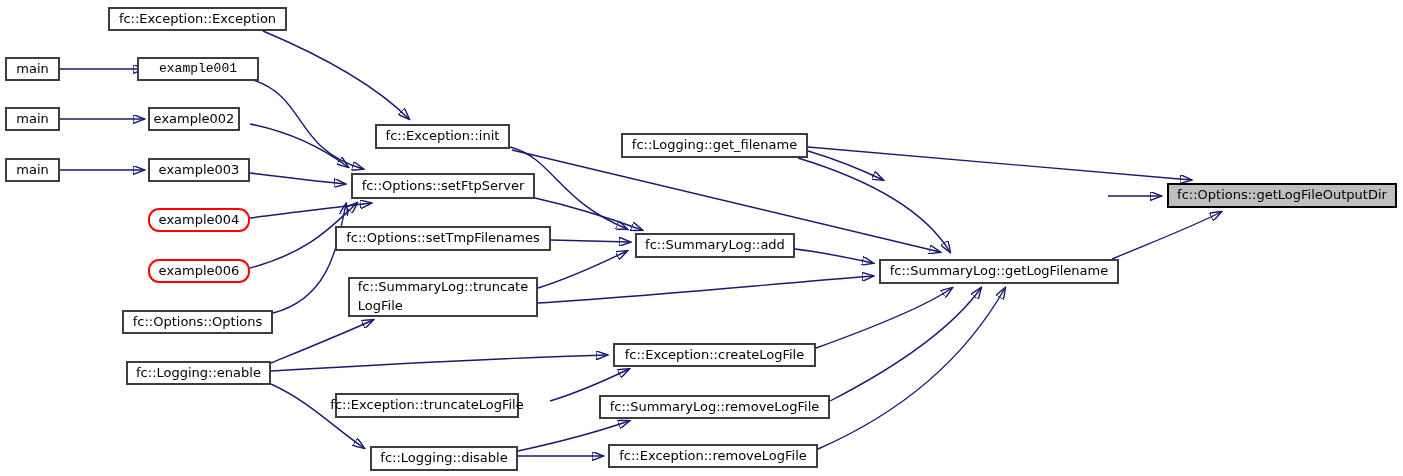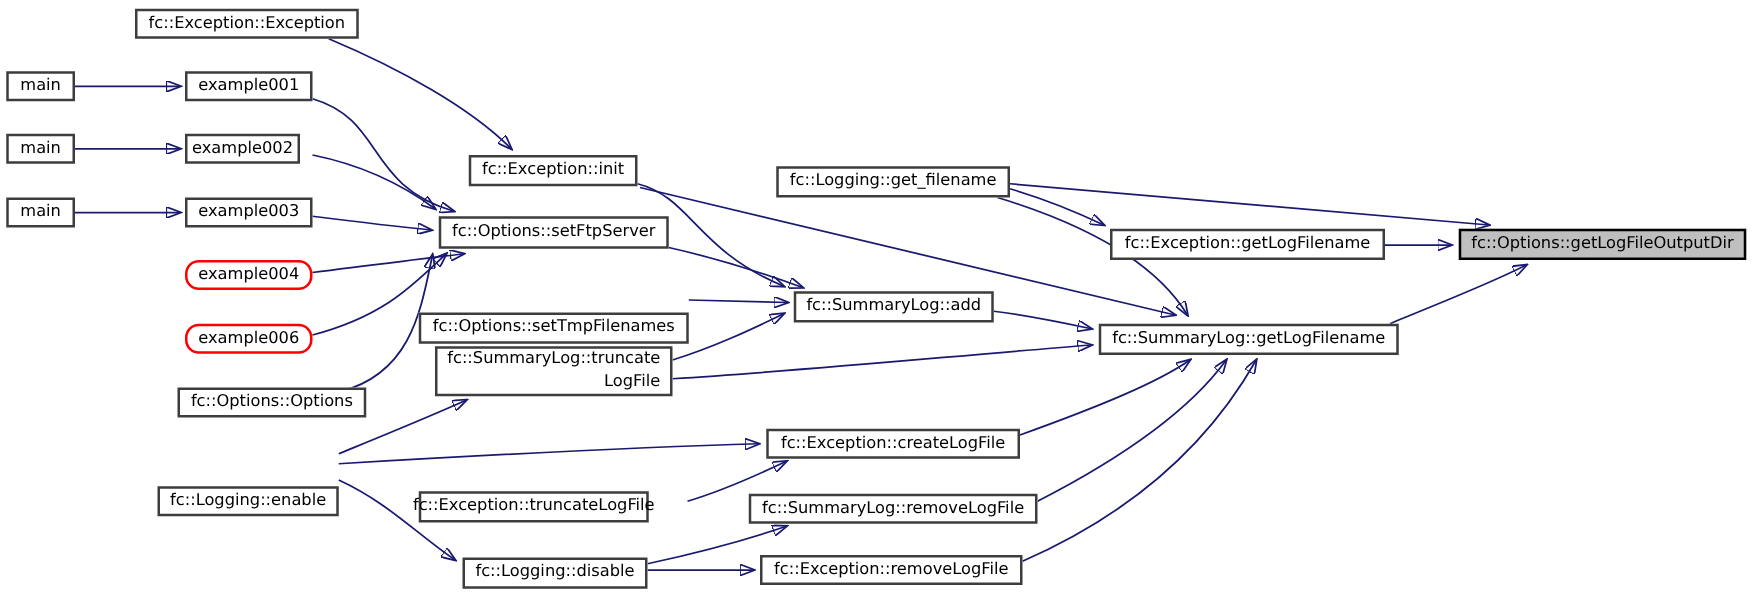--- a/index.html
+++ b/index.html
@@ -16,21 +16,21 @@
     position:absolute;
     box-sizing:border-box;
     border:2px solid #3d3d3d;
     background:#ffffff;
     color:#000000;
     font-size:13px;
     line-height:1.45;
     display:flex;
     align-items:center;
     justify-content:center;
-    text-align:right;
+    text-align:left;
     white-space:pre-line;
     cursor:pointer;
   }
   .node.red   { border-color:#ff0000;border-radius:11px; }
   .node.focus { background:#bfbfbf; border-color:#000000; }
 </style>
 </head>
 <body>
 
 <div id="canvas">
@@ -69,37 +69,36 @@
     <path d="M550,401 C580,392 606,380 629,369" marker-end="url(#arrow)"></path>
     <path d="M518,451 C555,443 597,432 629,421" marker-end="url(#arrow)"></path>
     <path d="M518,456 L603,456" marker-end="url(#arrow)"></path>
     <path d="M816,348 C880,325 926,306 952,288" marker-end="url(#arrow)"></path>
     <path d="M830,401 C910,360 957,321 981,288" marker-end="url(#arrow)"></path>
     <path d="M818,449 C930,400 980,332 1005,288" marker-end="url(#arrow)"></path>
   </svg>
 
   <div class="node" style="left:108px; top:7px;   width:179px; height:24px;">fc::Exception::Exception</div>
   <div class="node" style="left:5px;   top:57px;  width:55px;  height:24px;">main</div>
-  <div class="node" style="left:148px; top:57px;  width:102px; height:24px;">example001</div>
+  <div class="node" style="left:137px; top:57px;  width:122px; height:24px;font-family:Liberation Mono, monospace;">example001</div>
   <div class="node" style="left:5px;   top:107px; width:55px;  height:24px;">main</div>
   <div class="node" style="left:148px; top:107px; width:92px; height:24px;">example002</div>
   <div class="node" style="left:5px;   top:158px; width:55px;  height:24px;">main</div>
   <div class="node" style="left:148px; top:158px; width:102px; height:24px;">example003</div>
   <div class="node red" style="left:148px; top:208px; width:102px; height:24px;">example004</div>
   <div class="node red" style="left:148px; top:259px; width:102px; height:24px;">example006</div>
-  <div class="node" style="left:122px; top:310px; width:151px; height:24px;margin-left:20px;">fc::Options::Options</div>
-  <div class="node" style="left:126px; top:361px; width:145px; height:24px;margin-top:28px;">fc::Logging::enable</div>
+  <div class="node" style="left:122px; top:310px; width:151px; height:24px;">fc::Options::Options</div>
+  <div class="node" style="left:126px; top:361px; width:145px; height:24px;">fc::Logging::enable</div>
   <div class="node" style="left:351px; top:173px; width:184px; height:26px;">fc::Options::setFtpServer</div>
   <div class="node" style="left:375px; top:124px; width:135px; height:25px;">fc::Exception::init</div>
-  <div class="node" style="left:335px; top:226px; width:216px; height:25px;margin-top:24px;">fc::Options::setTmpFilenames</div>
+  <div class="node" style="left:335px; top:226px; width:216px; height:25px;">fc::Options::setTmpFilenames</div>
   <div class="node" style="left:348px; top:277px; width:190px; height:40px;">fc::SummaryLog::truncate
 LogFile</div>
   <div class="node" style="left:621px; top:133px; width:187px; height:25px;">fc::Logging::get_filename</div>
   <div class="node" style="left:635px; top:233px; width:160px; height:25px;">fc::SummaryLog::add</div>
-  <div class="node" style="left:888px; top:183px; width:220px; height:25px;">fc::Exception::getLogFilename</div>
   <div class="node" style="left:879px; top:259px; width:240px; height:25px;">fc::SummaryLog::getLogFilename</div>
   <div class="node focus" style="left:1167px; top:183px; width:230px; height:25px;">fc::Options::getLogFileOutputDir</div>
   <div class="node" style="left:613px; top:343px; width:203px; height:24px;">fc::Exception::createLogFile</div>
   <div class="node" style="left:335px; top:393px; width:184px; height:25px;">fc::Exception::truncateLogFile</div>
   <div class="node" style="left:599px; top:395px; width:231px; height:24px;">fc::SummaryLog::removeLogFile</div>
   <div class="node" style="left:370px; top:446px; width:148px; height:25px;">fc::Logging::disable</div>
   <div class="node" style="left:608px; top:444px; width:210px; height:24px;">fc::Exception::removeLogFile</div>
 
 </div>
 

